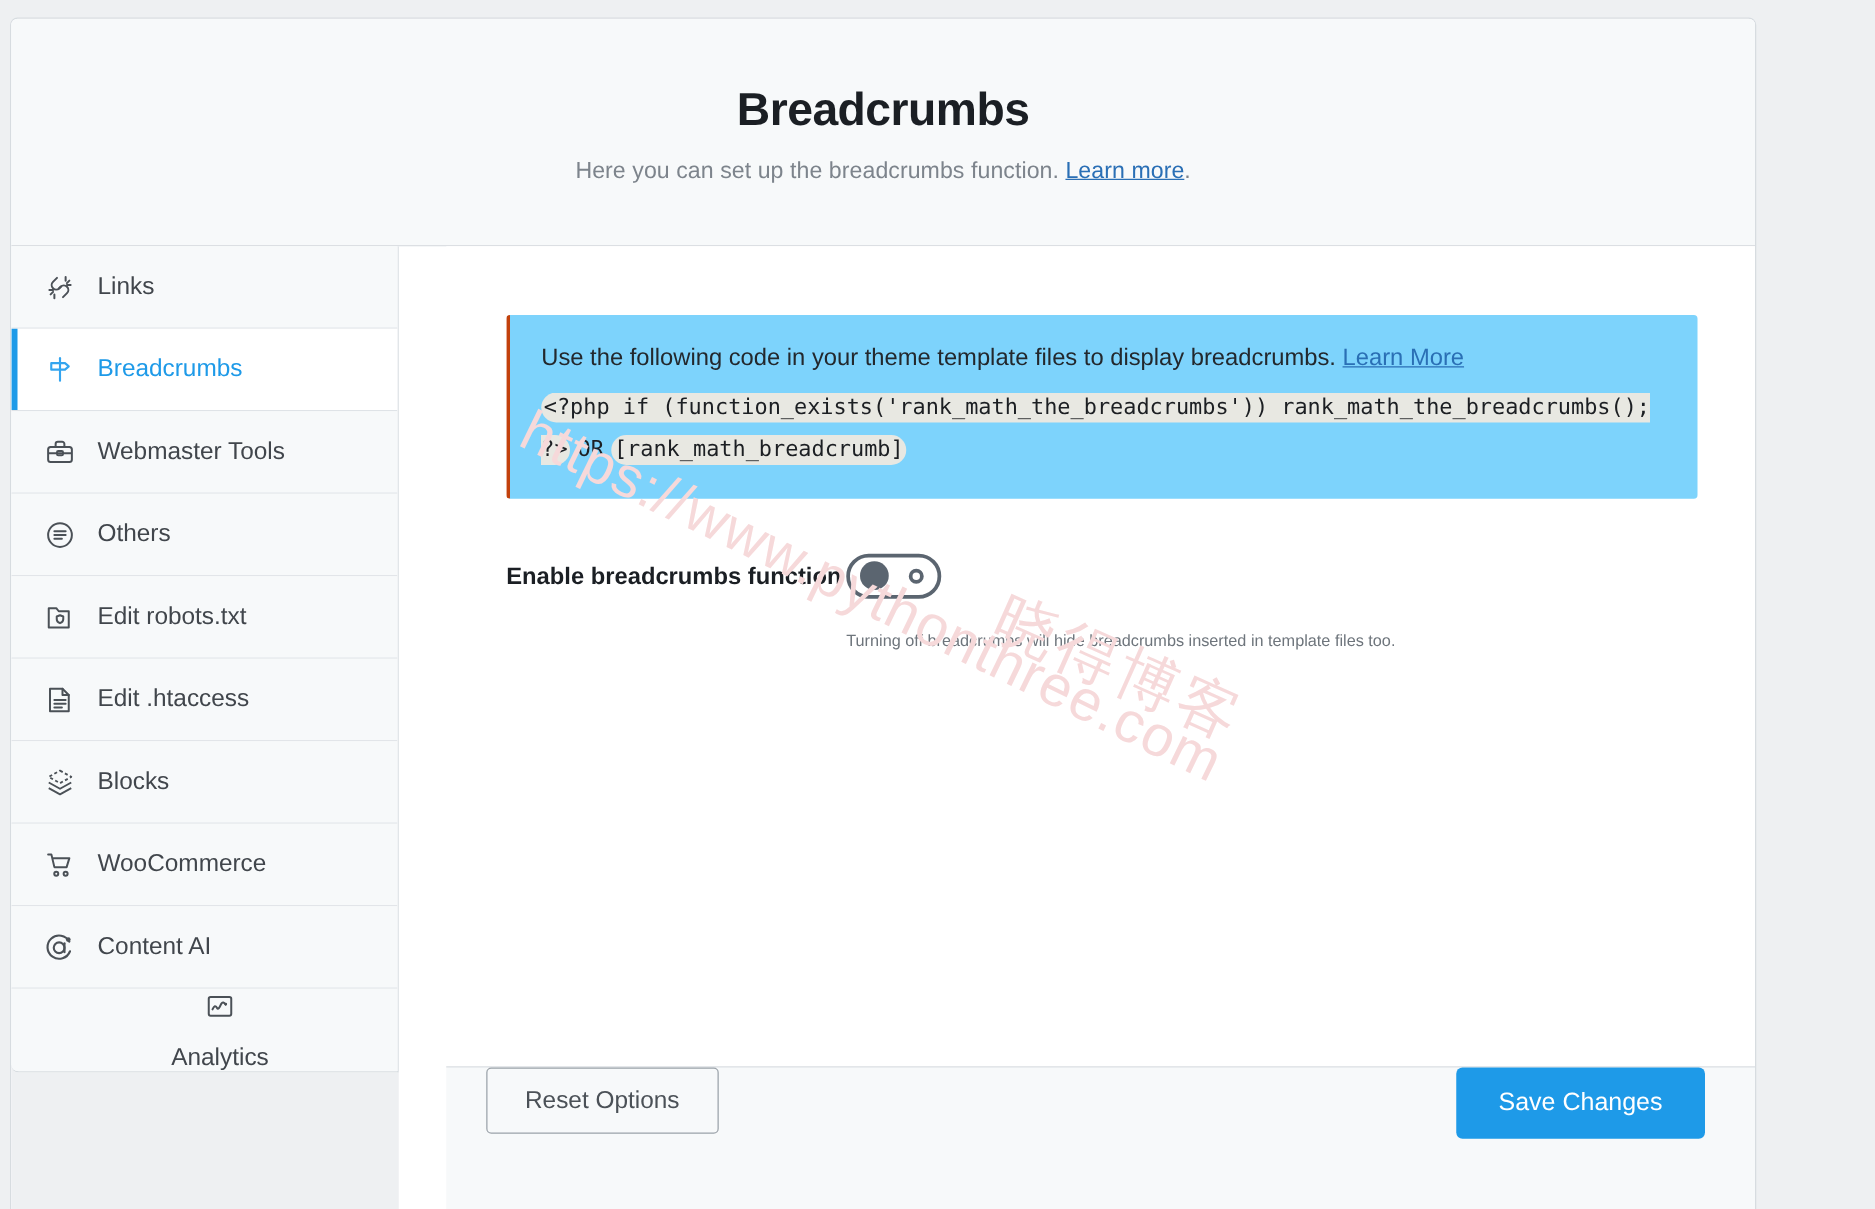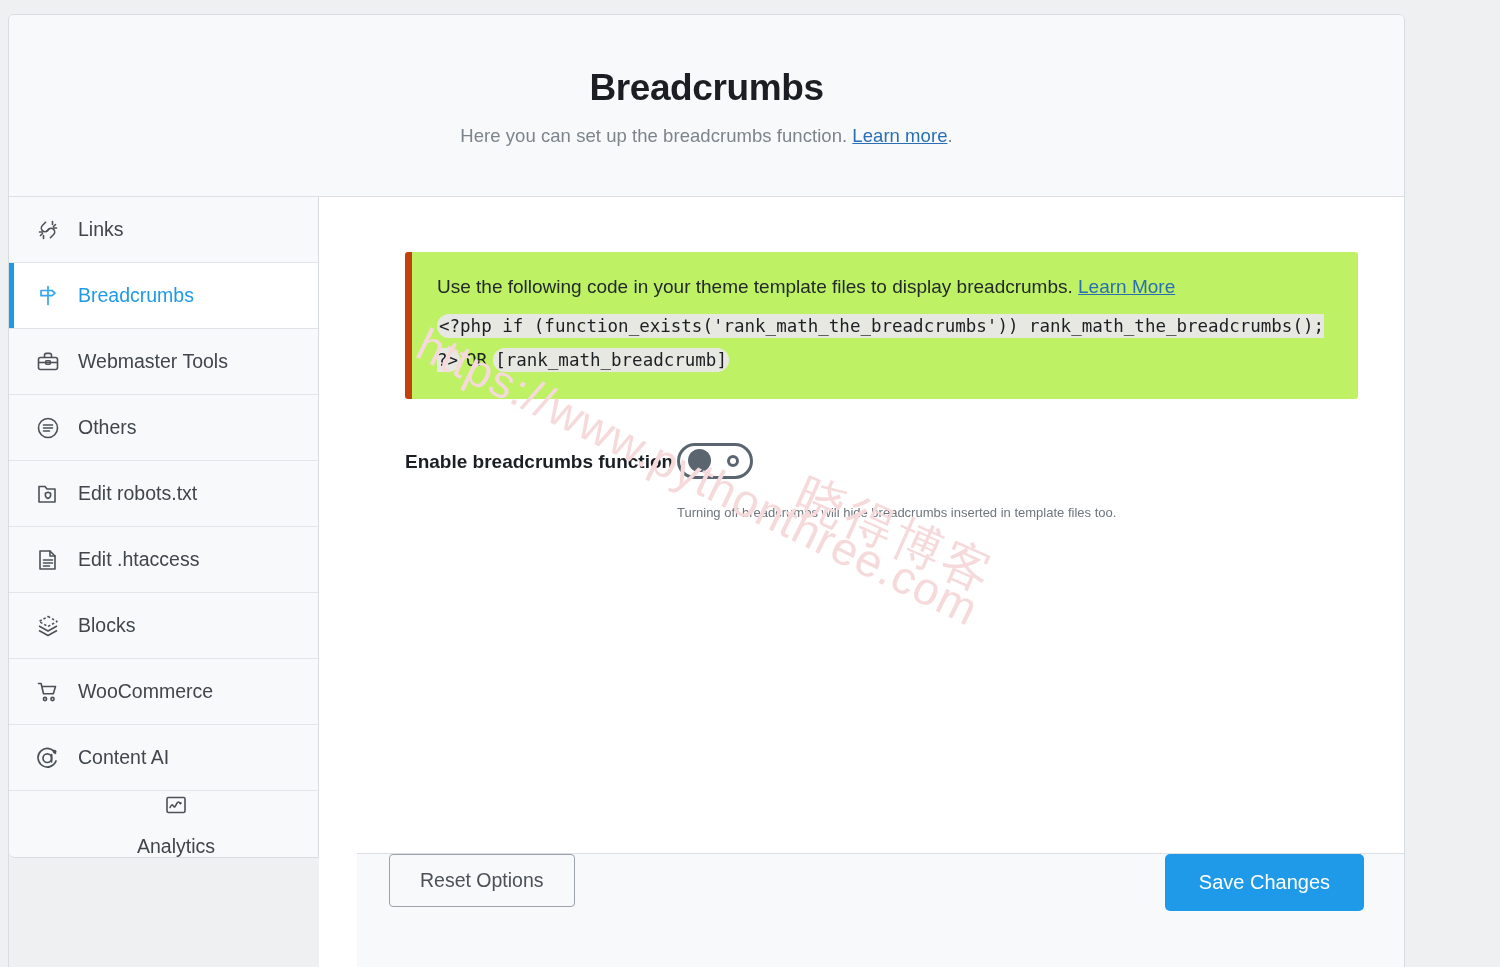--- a/index.html
+++ b/index.html
@@ -129,22 +129,22 @@
     position: relative;
   }
   .content-inner {
     flex: 1;
     padding: 55px 46px 0 48px;
     position: relative;
   }
 
   
   .notice {
-    background: #bef264;
-    border-left: 7px solid #c2410c;
+    background: #7dd3fc;
+    border-left: 3px solid #c2410c;
     border-radius: 3px;
     padding: 20px 22px 22px 25px;
     margin-bottom: 44px;
   }
   .notice-text {
     font-size: 19px;
     color: #23282d;
     line-height: 1.55;
   }
   .notice-text a {

